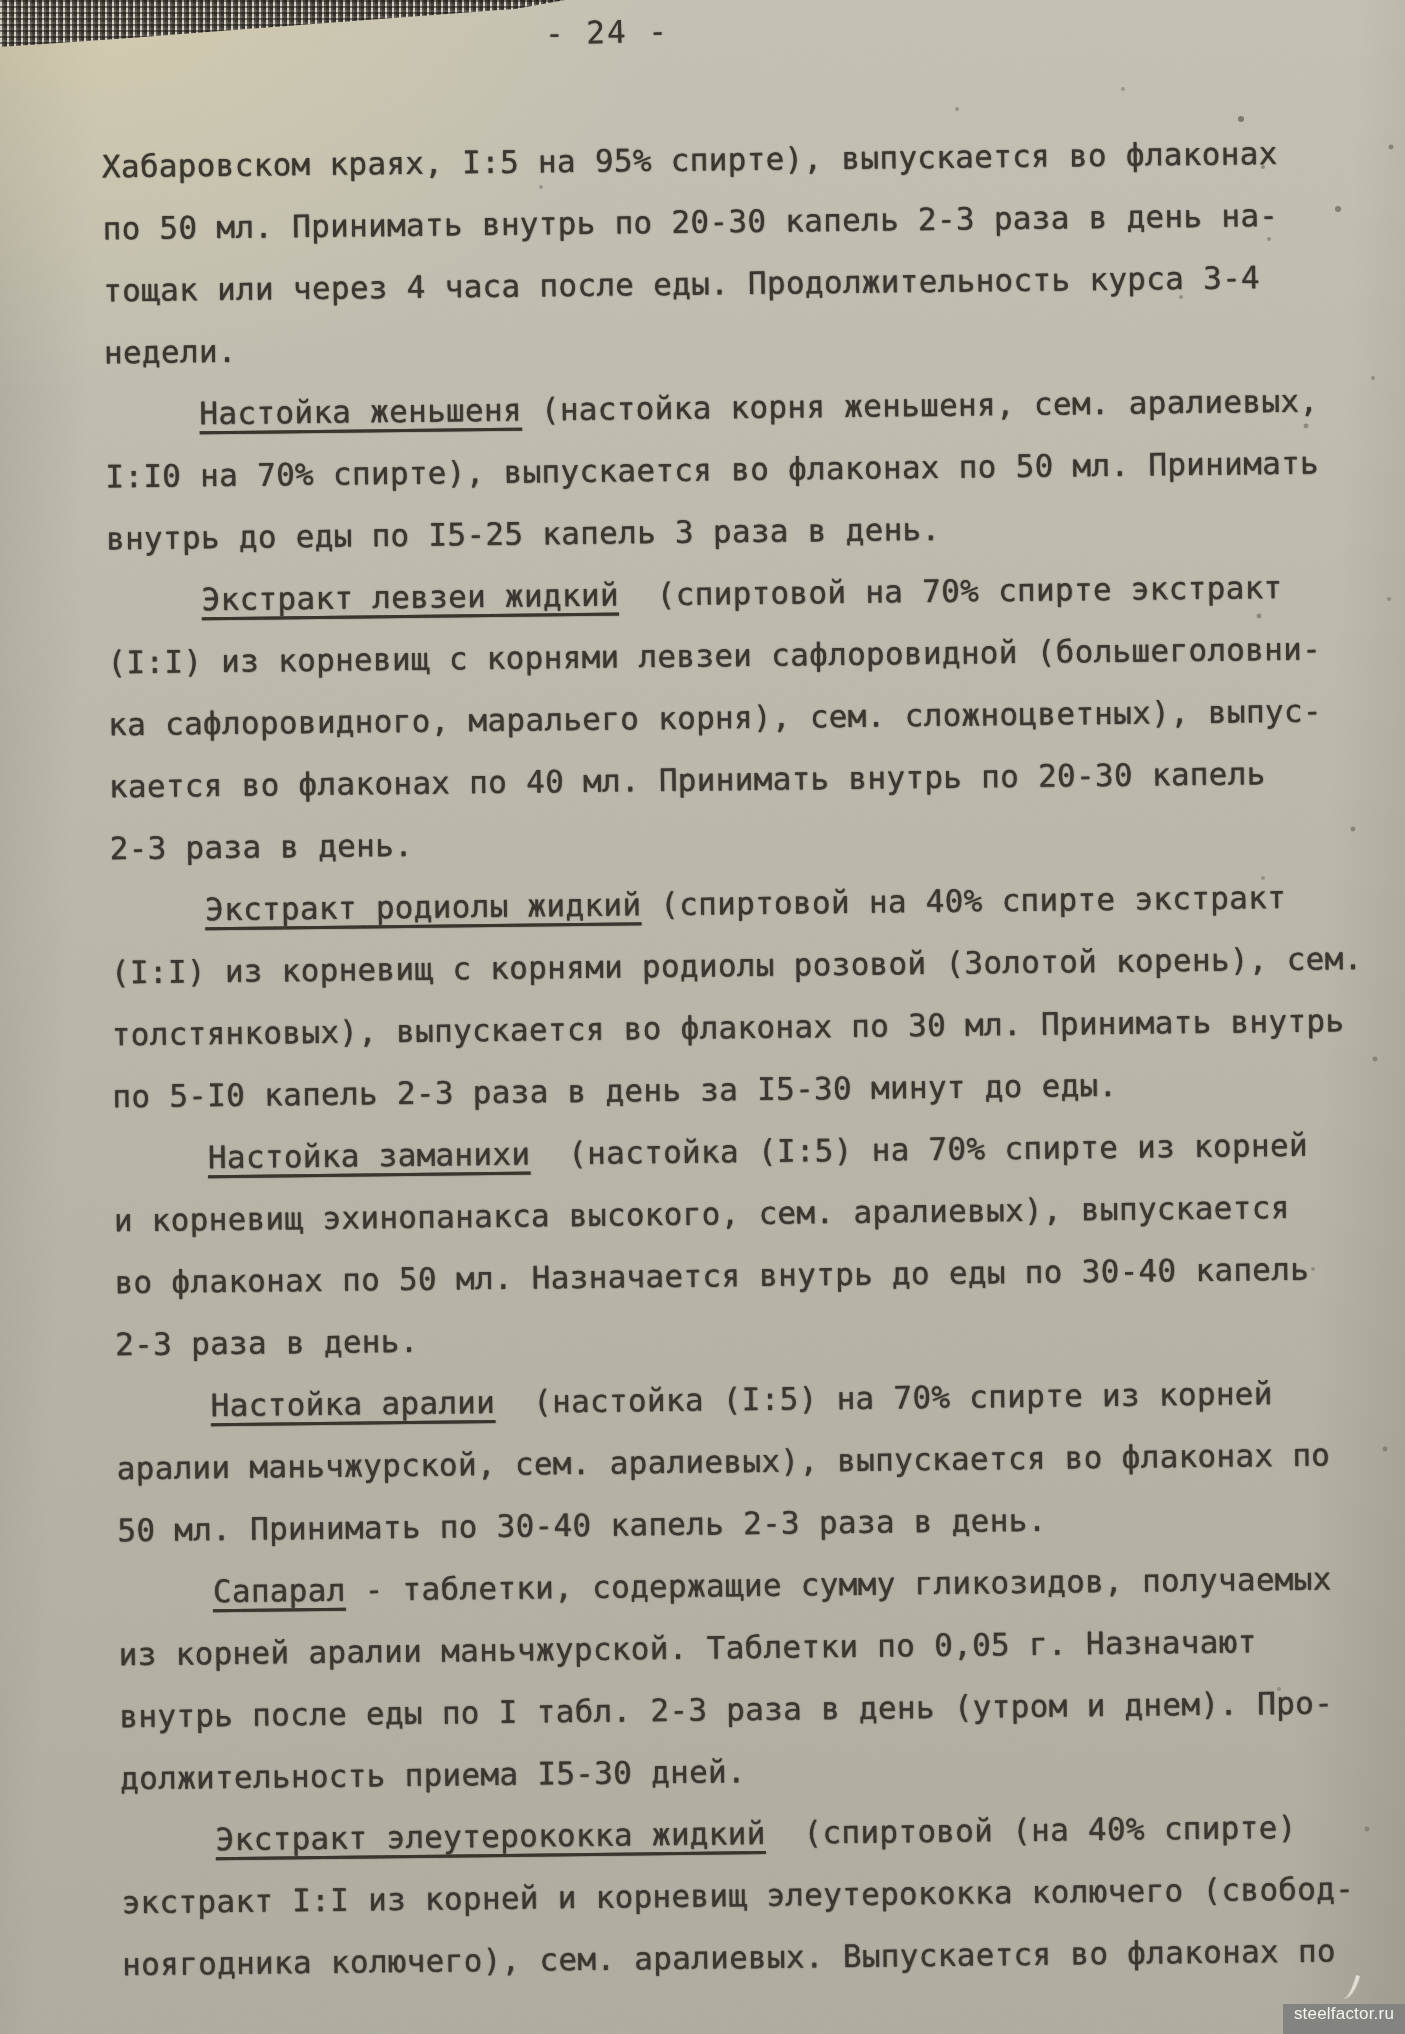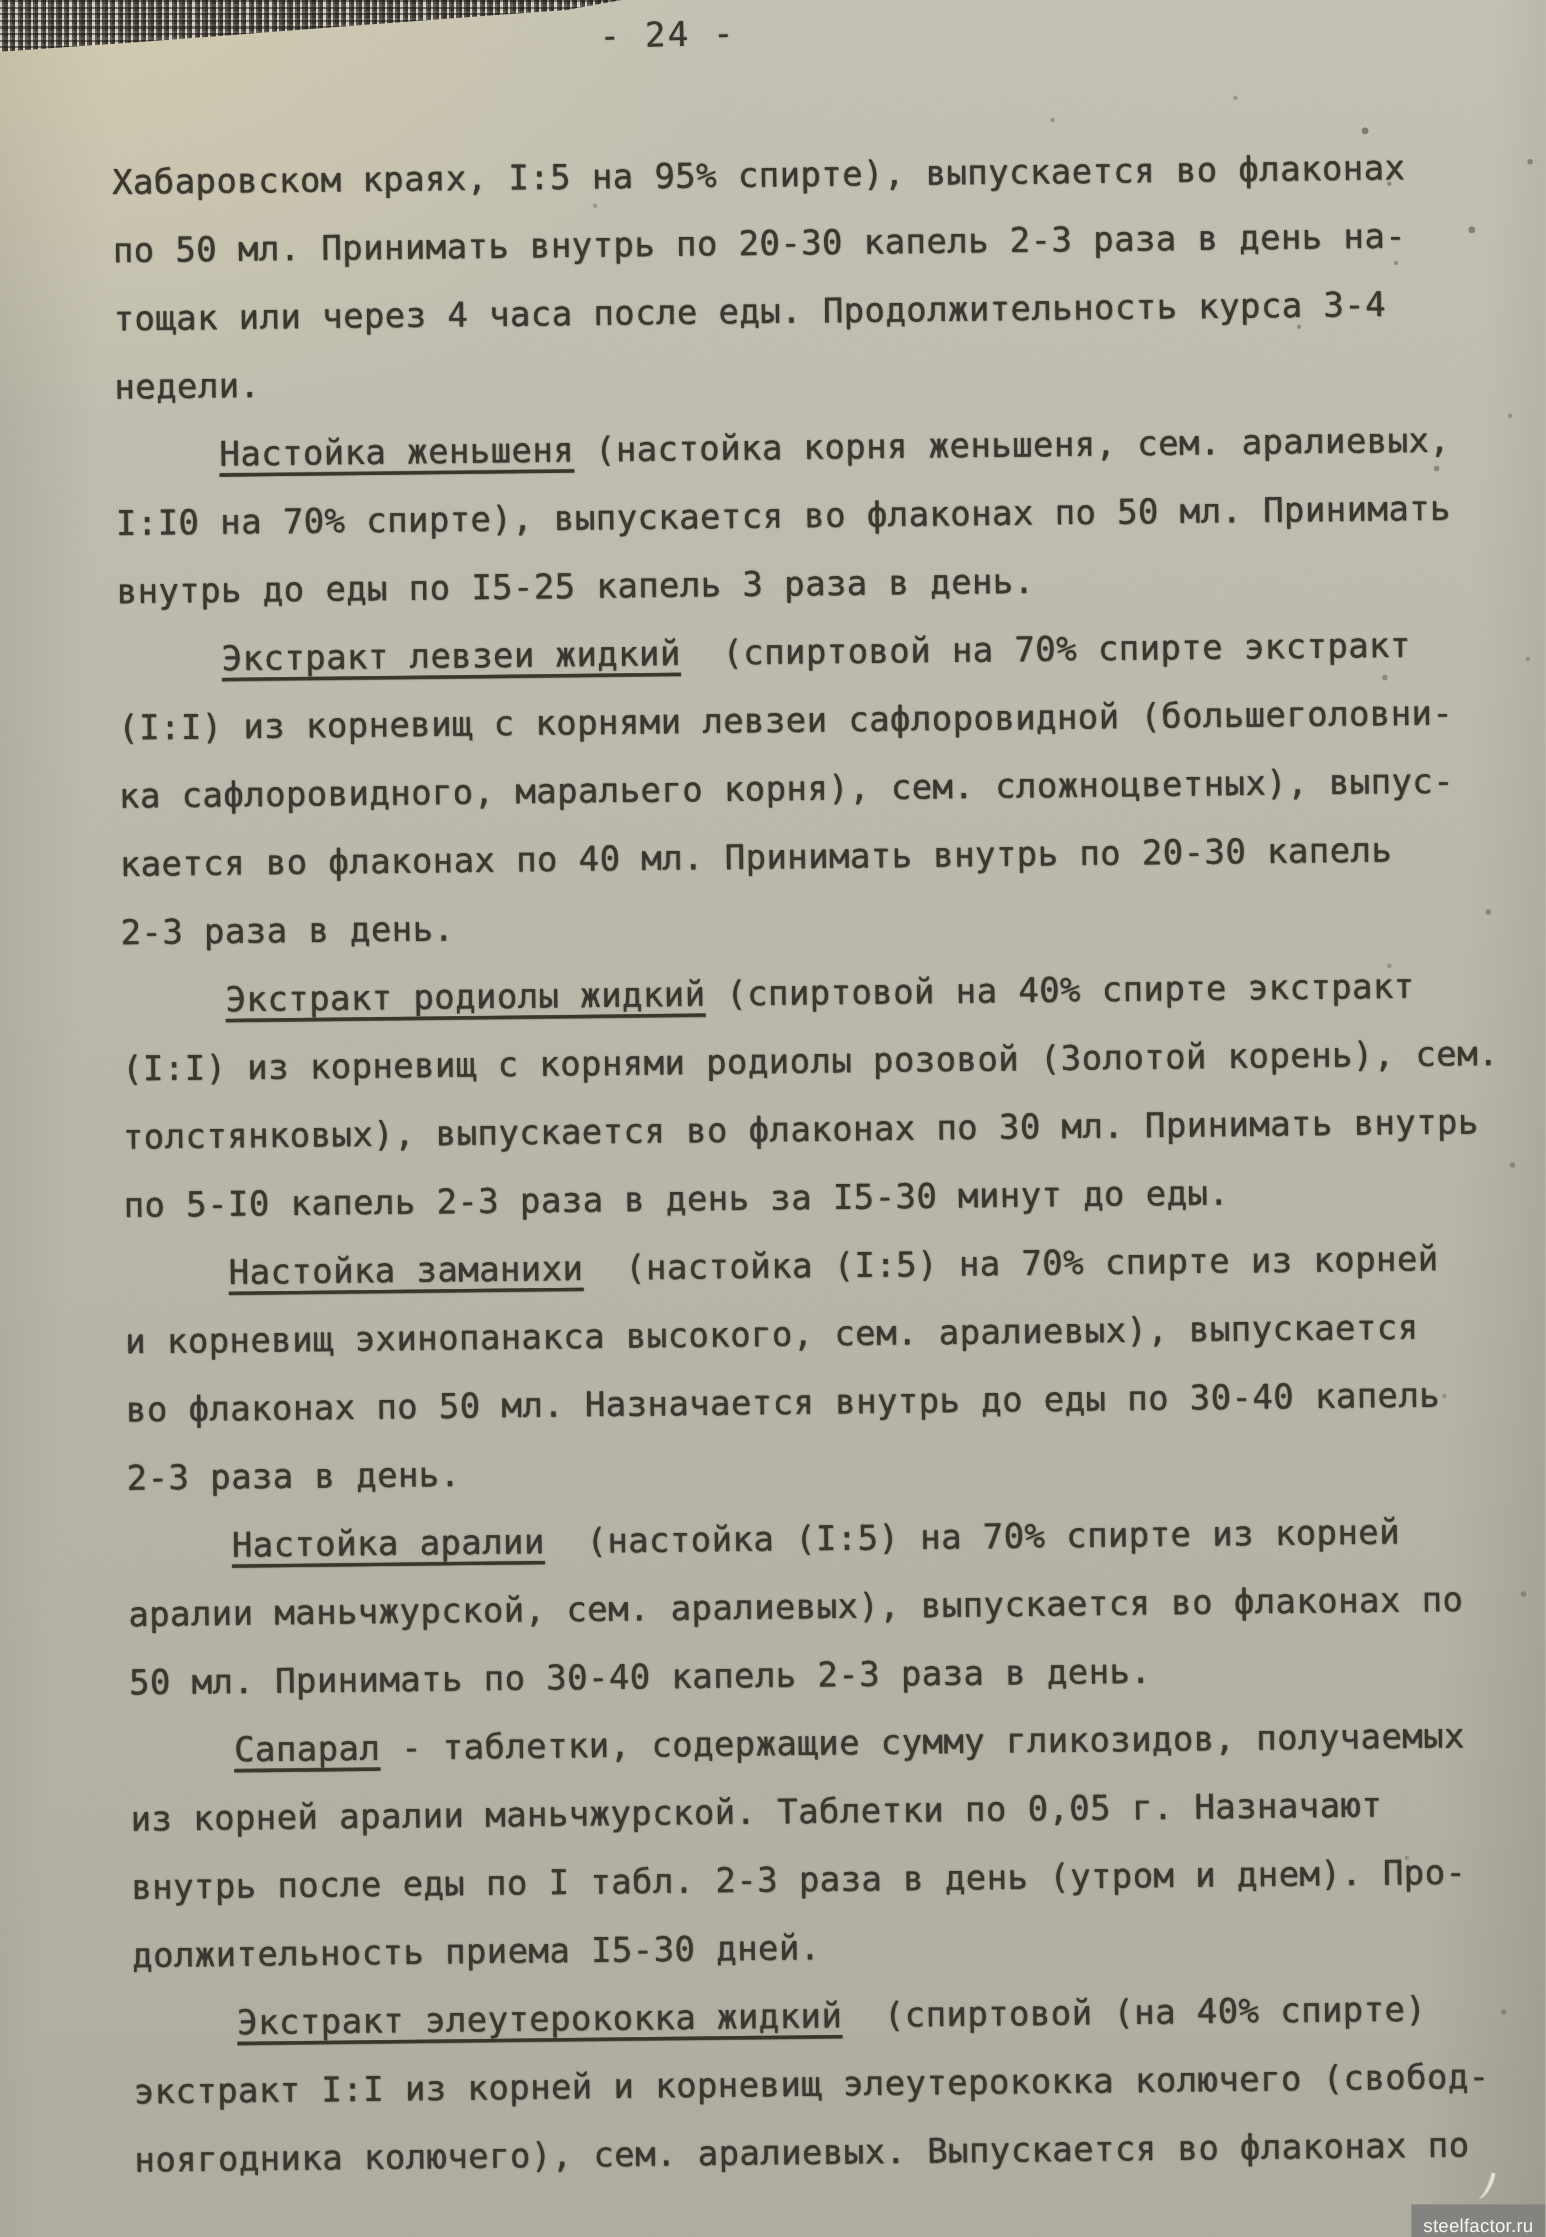--- a/index.html
+++ b/index.html
@@ -72,21 +72,21 @@
   .grain{position:absolute;top:0;left:0;pointer-events:none;}
   .scratch{
     position:absolute;right:48px;bottom:34px;width:10px;height:26px;
     border-right:4px solid rgba(246,244,236,0.75);
     border-radius:0 0 80% 0 / 0 0 100% 0;
     transform:rotate(14deg);filter:blur(0.4px);
   }
   .watermark{
     position:absolute;right:0;bottom:0;width:122px;height:30px;
     background:var(--watermark-bg,#83837f);
-    display:flex;align-items:flex-end;justify-content:center;
+    display:flex;align-items:flex-start;justify-content:center;
     font-family:"Liberation Sans", sans-serif;font-size:17px;letter-spacing:0.2px;
     color:var(--watermark-text,#f4f4f0);
   }
 </style>
 </head>
 <body>
 
 <div class="page">
   <div class="lighting"></div>
   <div class="fabric"></div>

